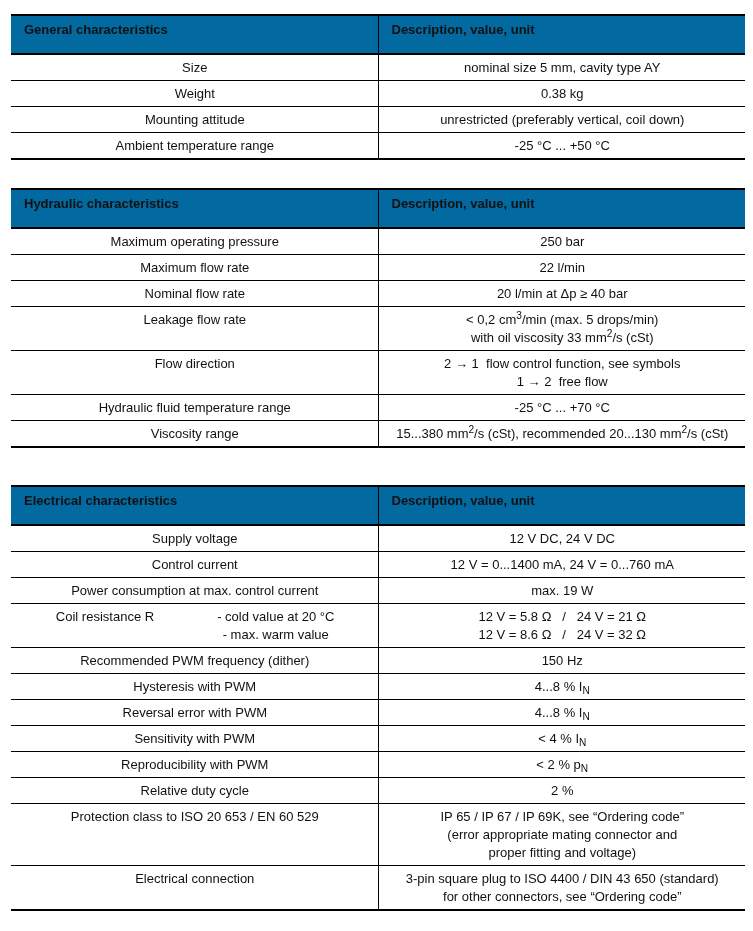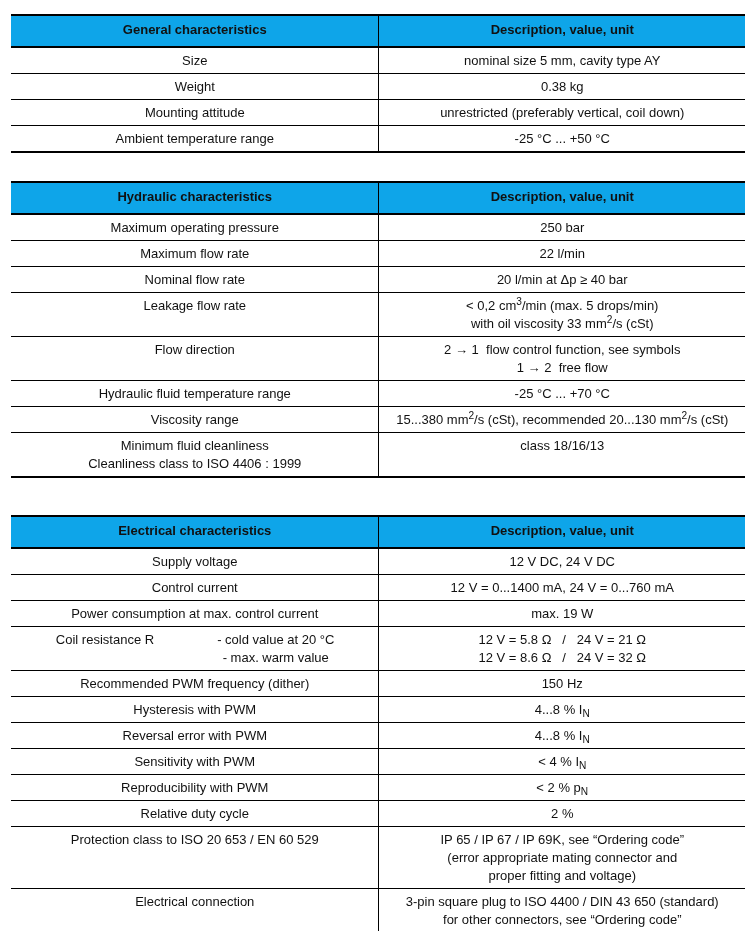--- a/index.html
+++ b/index.html
@@ -19,27 +19,27 @@
     width: 734px;
     margin-left: 11px;
     border-bottom: 2px solid #000000;
     font-size: 13px;
   }
   .t-general   { margin-top: 14px; }
   .t-hydraulic { margin-top: 28px; }
   .t-electric  { margin-top: 37px; }
   col.c-label, col.c-value { width: 367px; }
   th {
-    background: #0ea5e9;
+    background: #0369a1;
     border-top: 2px solid #000000;
     border-bottom: 2px solid #000000;
     font-weight: bold;
-    text-align: center;
+    text-align: left;
     vertical-align: middle;
-    padding: 5px 12px 7px 13px;
+    padding: 5px 12px 14px 13px;
     line-height: 18px;
     font-size: 13px;
   }
   td {
     border-top: 1px solid #000000;
     text-align: center;
     vertical-align: top;
     padding: 4px 12px 3px 13px;
     line-height: 18px;
   }
@@ -167,29 +167,20 @@
           </td>
       </tr>
       <tr>
         <td>
             <div class="line">Viscosity range</div>
           </td>
         <td class="value-col">
             <div class="line">15...380 mm<sup>2</sup>/s (cSt), recommended 20...130 mm<sup>2</sup>/s (cSt)</div>
           </td>
       </tr>
-      <tr>
-        <td>
-          <div class="line">Minimum fluid cleanliness</div>
-          <div class="line">Cleanliness class to ISO 4406 : 1999</div>
-        </td>
-        <td class="value-col">
-            <div class="line">class 18/16/13</div>
-          </td>
-      </tr>
     </tbody>
   </table>
 
   <table class="char-table t-electric">
     <colgroup>
         <col class="c-label">
         <col class="c-value">
       </colgroup>
     <thead>
       <tr>

